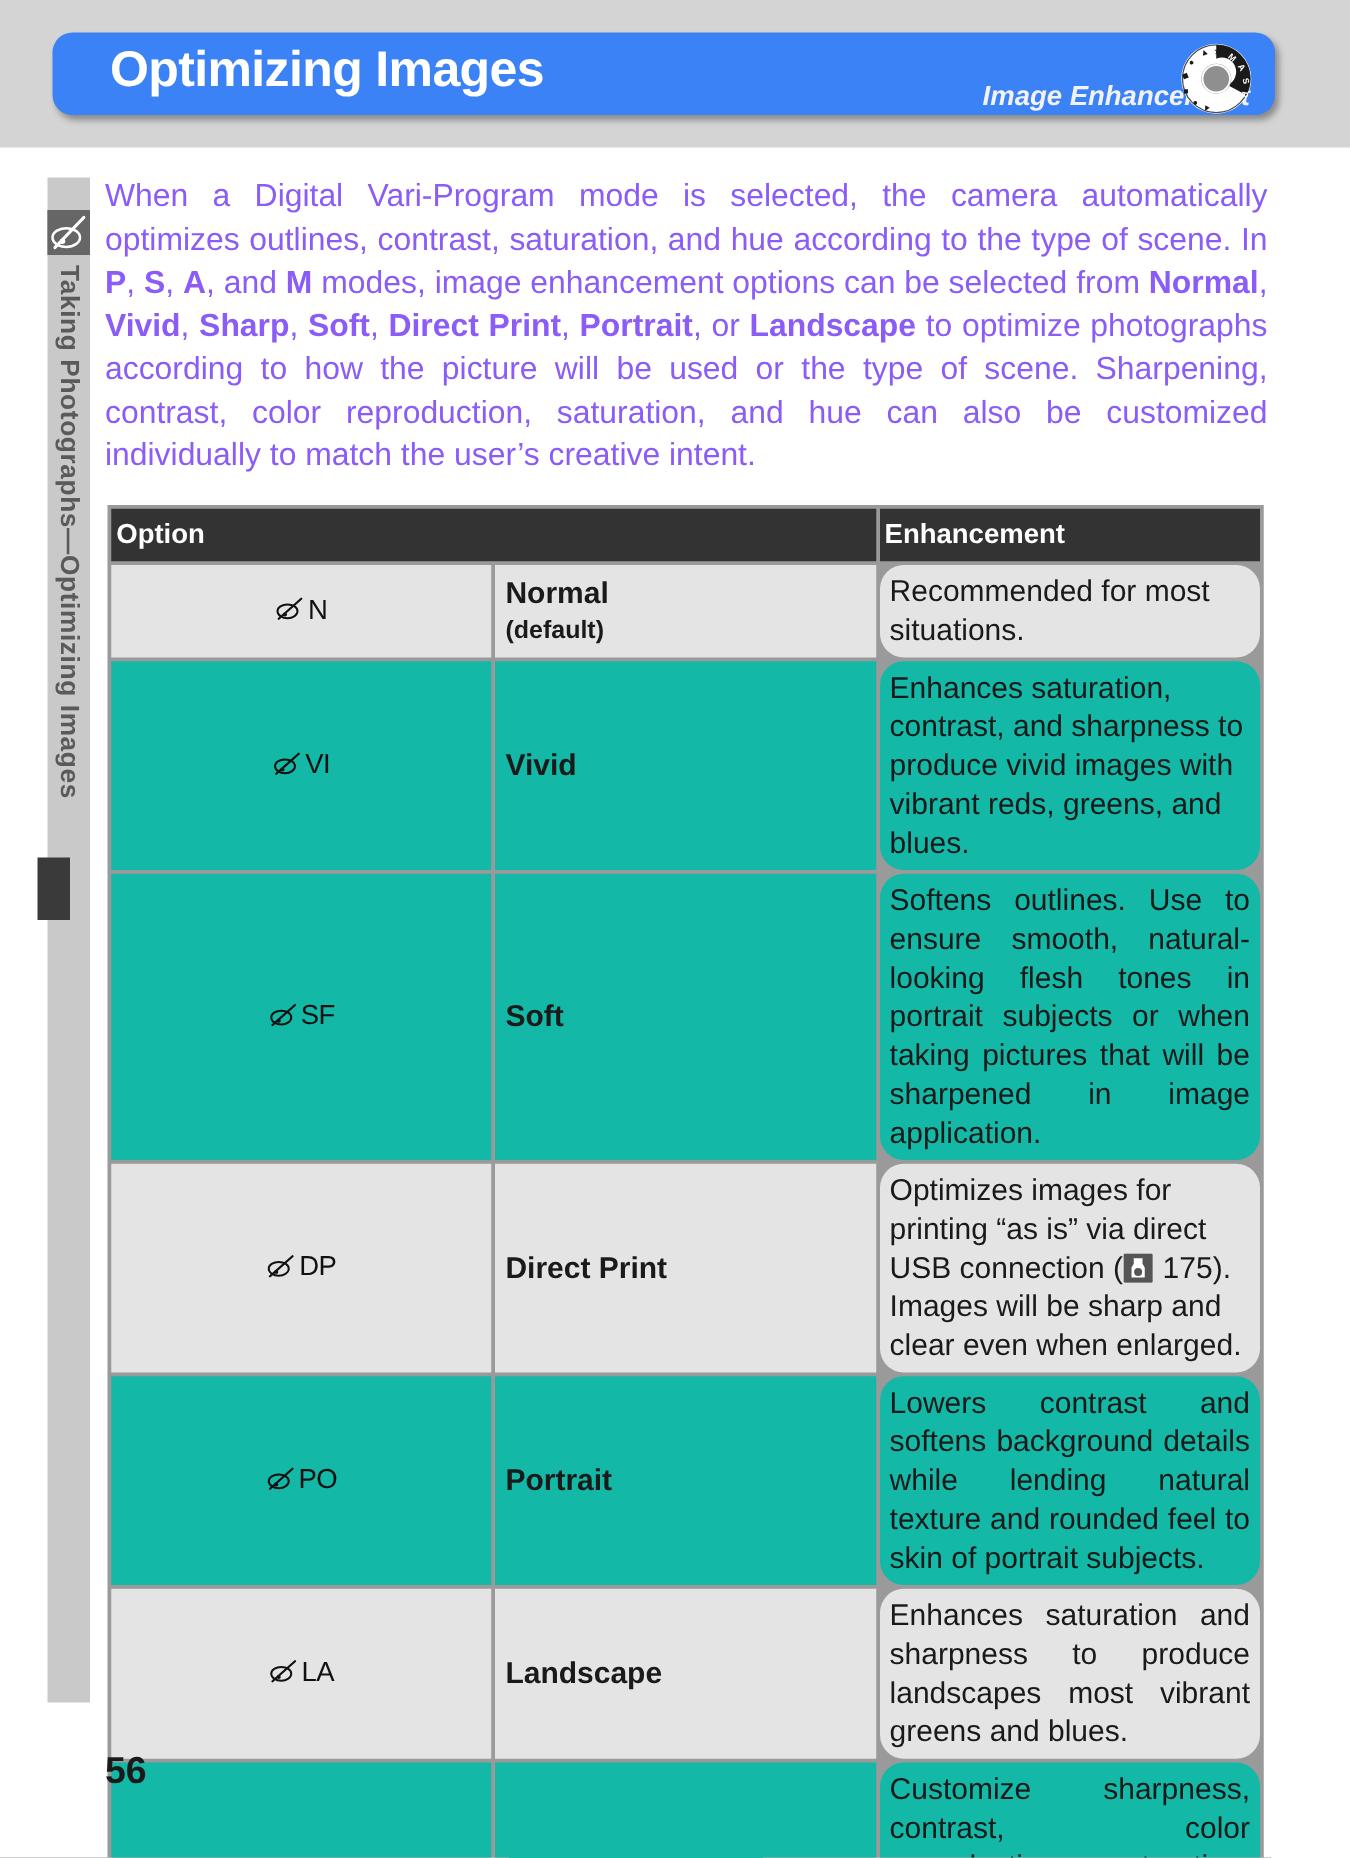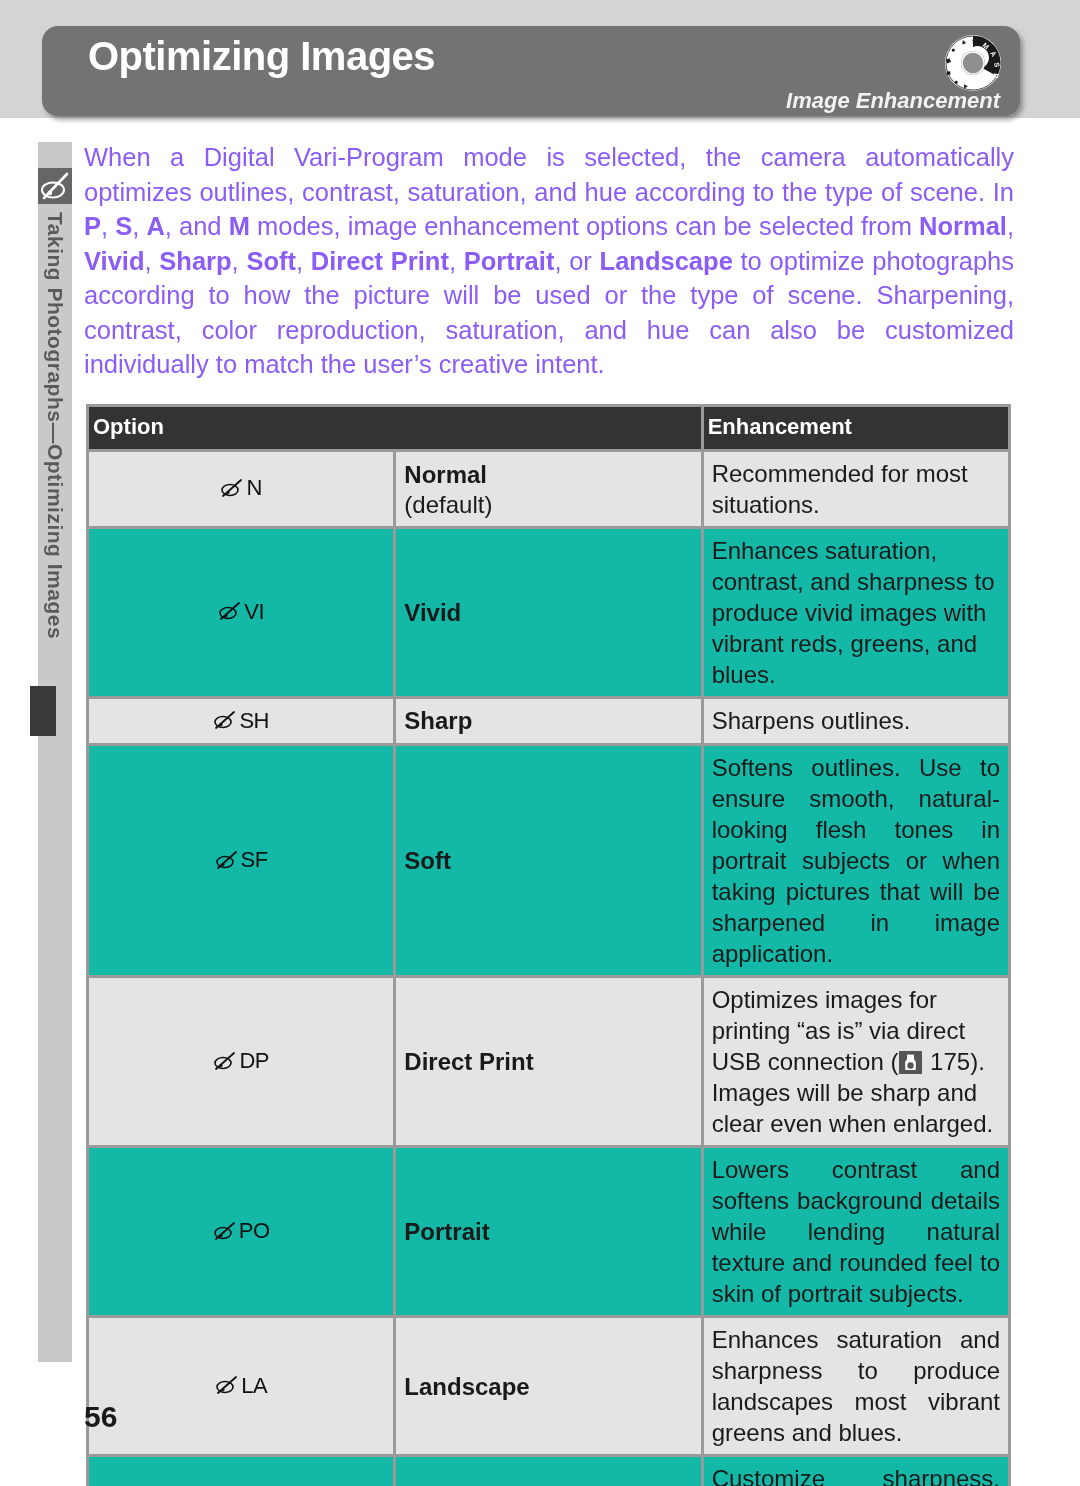--- a/index.html
+++ b/index.html
@@ -24,22 +24,22 @@
     height: 118px;
     background: #d4d4d4;
   }
 
   
   .header-bar {
     position: absolute;
     left: 42px;
     top: 26px;
     width: 978px;
-    height: 90px;
-    background: #737373;
+    height: 66px;
+    background: #3b82f6;
     border-radius: 16px;
     box-shadow: 3px 4px 5px rgba(0,0,0,0.35);
   }
   .header-title {
     position: absolute;
     left: 46px;
     top: 8px;
     font-size: 40px;
     font-weight: bold;
     color: #ffffff;
@@ -157,30 +157,31 @@
     padding: 4px 2px;
     white-space: nowrap;
   }
   td.name-cell {
     width: 148px;
     font-weight: bold;
     padding-left: 10px;
     font-size: 25px;
   }
   td.name-cell .sub {
-    font-weight: normal;
-    font-size: 24px;
+    font-weight: bold;
+    font-size: 20px;
     display: block;
     line-height: 29px;
   }
   td.desc-cell {
     text-align: justify;
     text-justify: inter-word;
     padding-left: 10px;
     padding-right: 10px;
+    border-radius: 19px;
   }
   td.desc-cell.nojust { text-align: left; }
 
   
   .opt-glyph {
     display: inline-flex;
     align-items: center;
     gap: 0px;
     font-size: 22px;
     color: #111;
@@ -284,32 +285,20 @@
               <svg width="26" height="20" viewBox="0 0 26 20" style="vertical-align:-4px">
                 <ellipse cx="10" cy="12" rx="8" ry="5.5" fill="none" stroke="#111" stroke-width="1.6"></ellipse>
                 <path d="M3 18 L21 2" stroke="#111" stroke-width="1.8" stroke-linecap="round"></path>
                 <circle cx="8" cy="14.5" r="1.6" fill="#111"></circle>
               </svg>
               <span class="code">VI</span>
             </span></td>
           <td class="name-cell"><span>Vivid</span></td>
           <td class="desc-cell nojust">Enhances saturation, contrast, and sharpness to produce vivid images with vibrant reds, greens, and blues.</td>
         </tr>
-        <tr class="shade">
-          <td class="icon-cell"><span class="opt-glyph">
-              <svg width="26" height="20" viewBox="0 0 26 20" style="vertical-align:-4px">
-                <ellipse cx="10" cy="12" rx="8" ry="5.5" fill="none" stroke="#111" stroke-width="1.6"></ellipse>
-                <path d="M3 18 L21 2" stroke="#111" stroke-width="1.8" stroke-linecap="round"></path>
-                <circle cx="8" cy="14.5" r="1.6" fill="#111"></circle>
-              </svg>
-              <span class="code">SH</span>
-            </span></td>
-          <td class="name-cell"><span>Sharp</span></td>
-          <td class="desc-cell nojust">Sharpens outlines.</td>
-        </tr>
         <tr>
           <td class="icon-cell"><span class="opt-glyph">
               <svg width="26" height="20" viewBox="0 0 26 20" style="vertical-align:-4px">
                 <ellipse cx="10" cy="12" rx="8" ry="5.5" fill="none" stroke="#111" stroke-width="1.6"></ellipse>
                 <path d="M3 18 L21 2" stroke="#111" stroke-width="1.8" stroke-linecap="round"></path>
                 <circle cx="8" cy="14.5" r="1.6" fill="#111"></circle>
               </svg>
               <span class="code">SF</span>
             </span></td>
           <td class="name-cell"><span>Soft</span></td>

